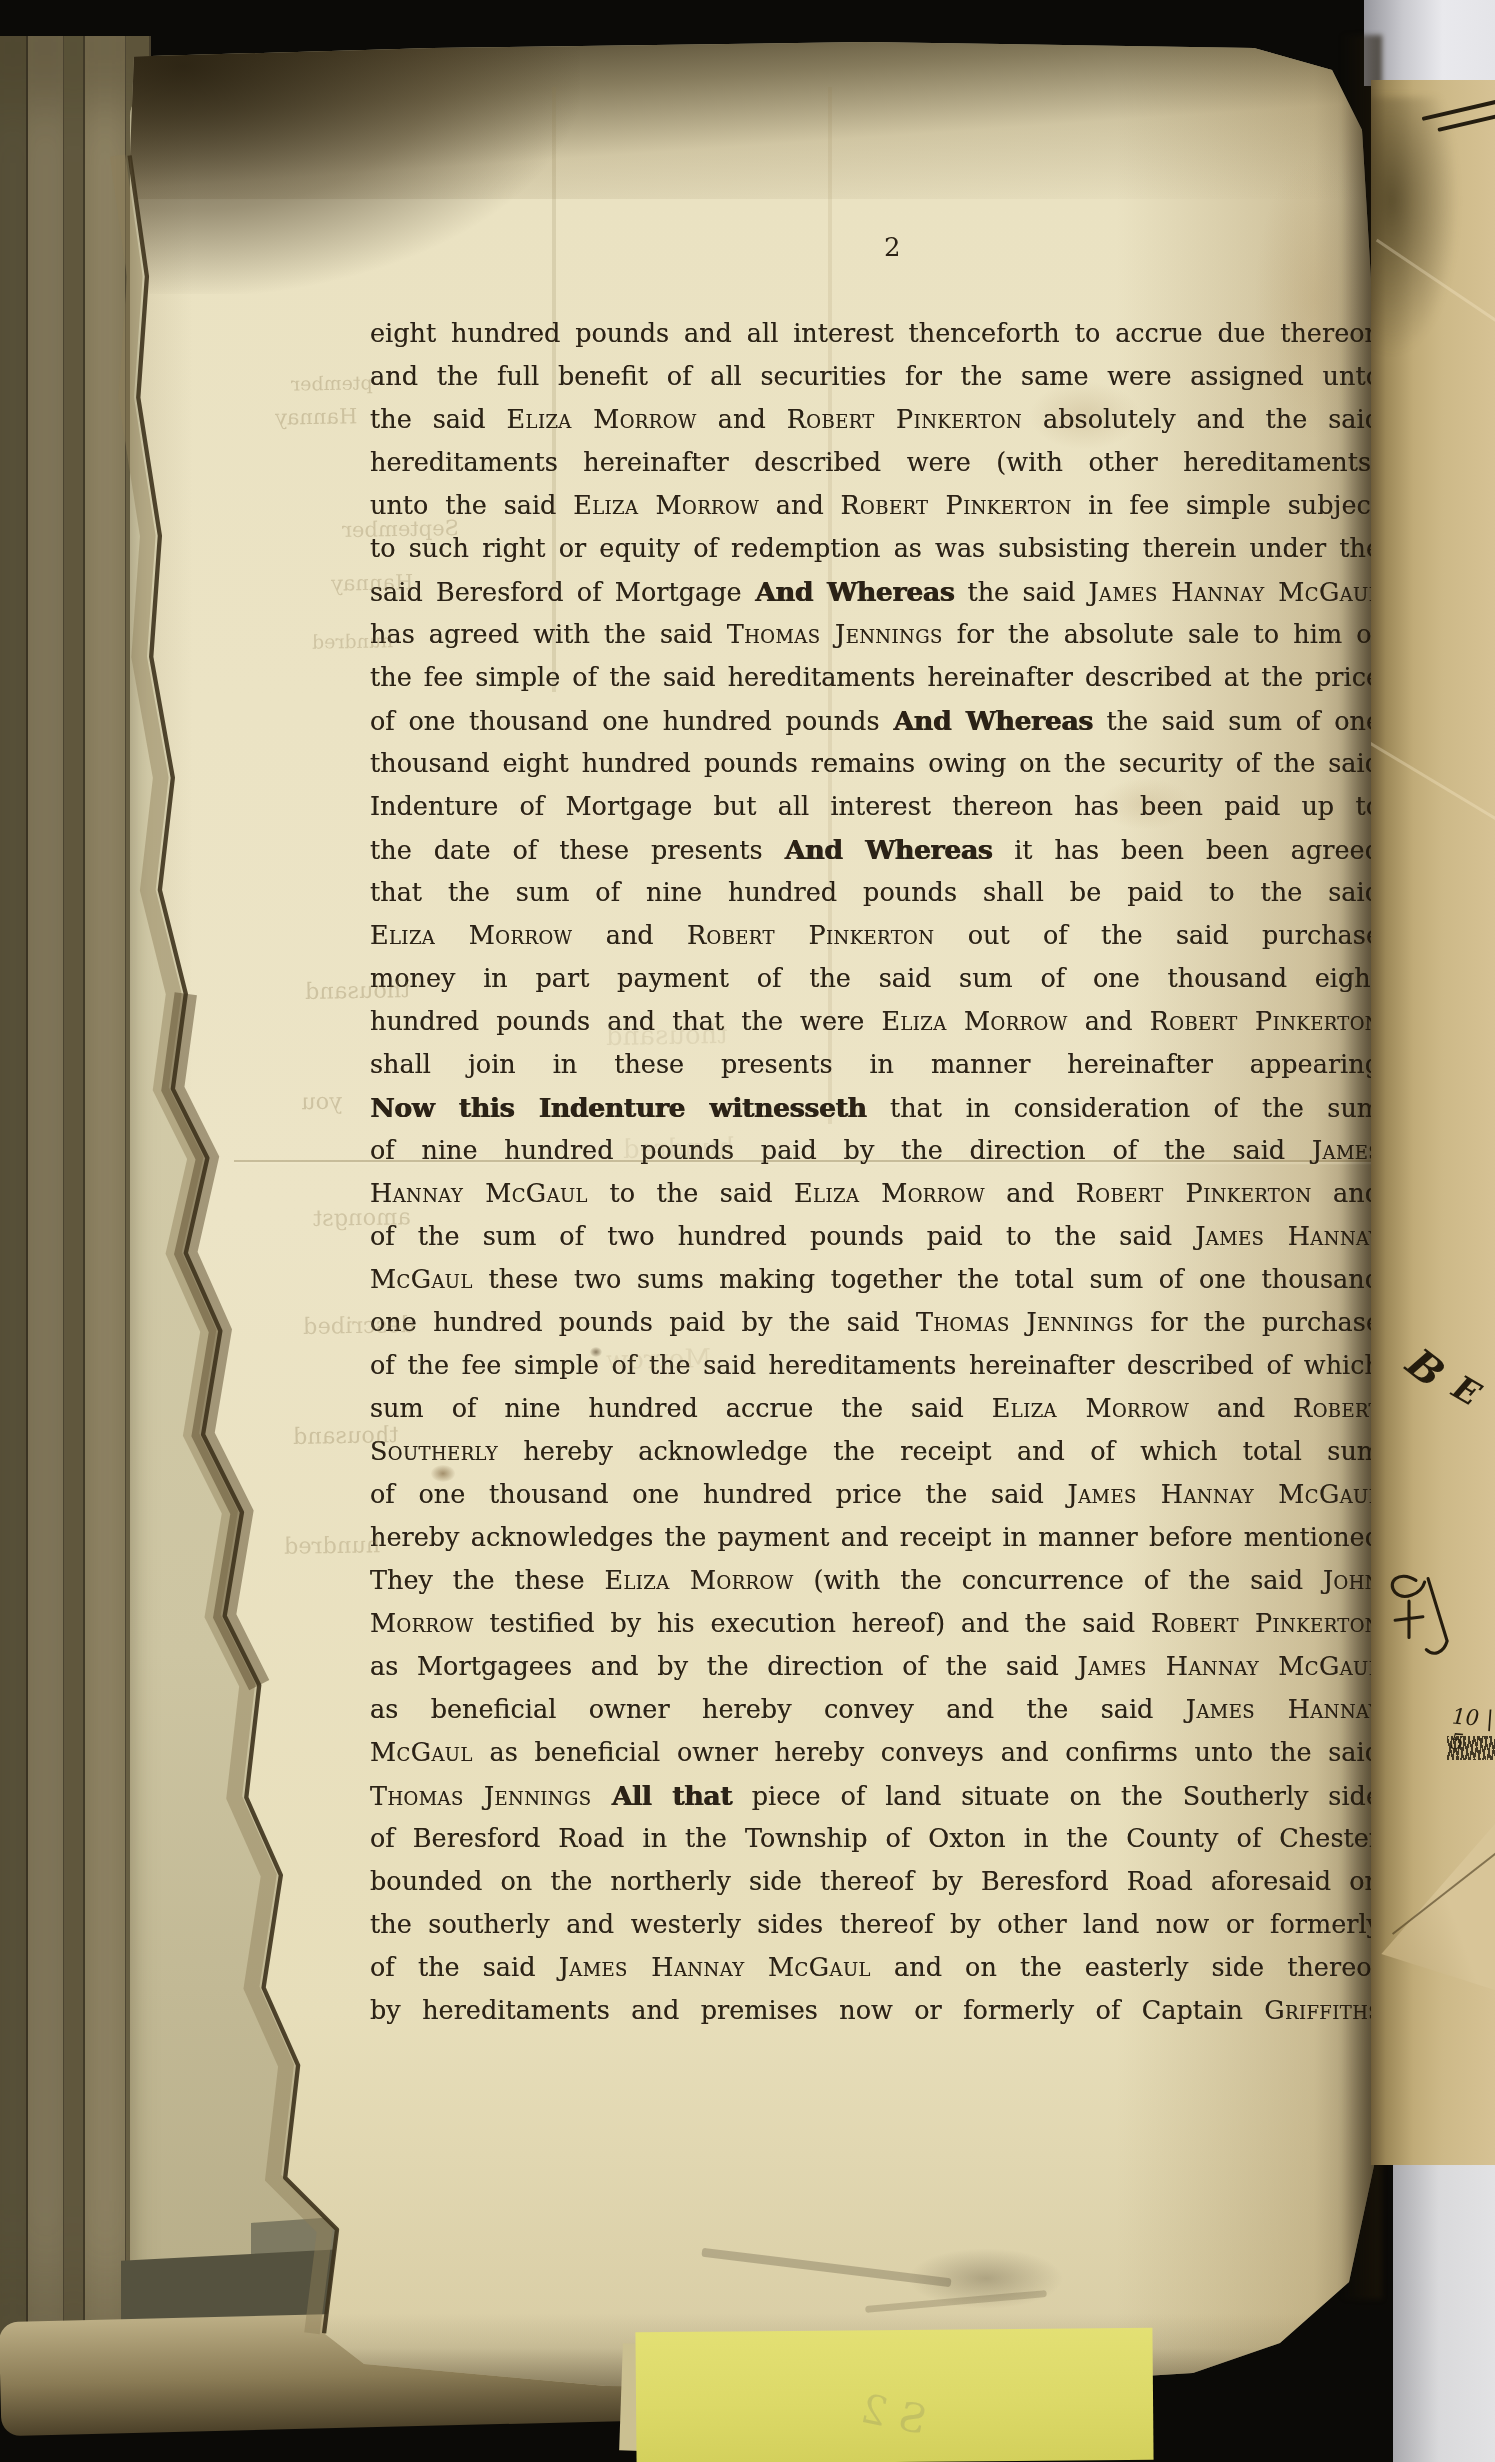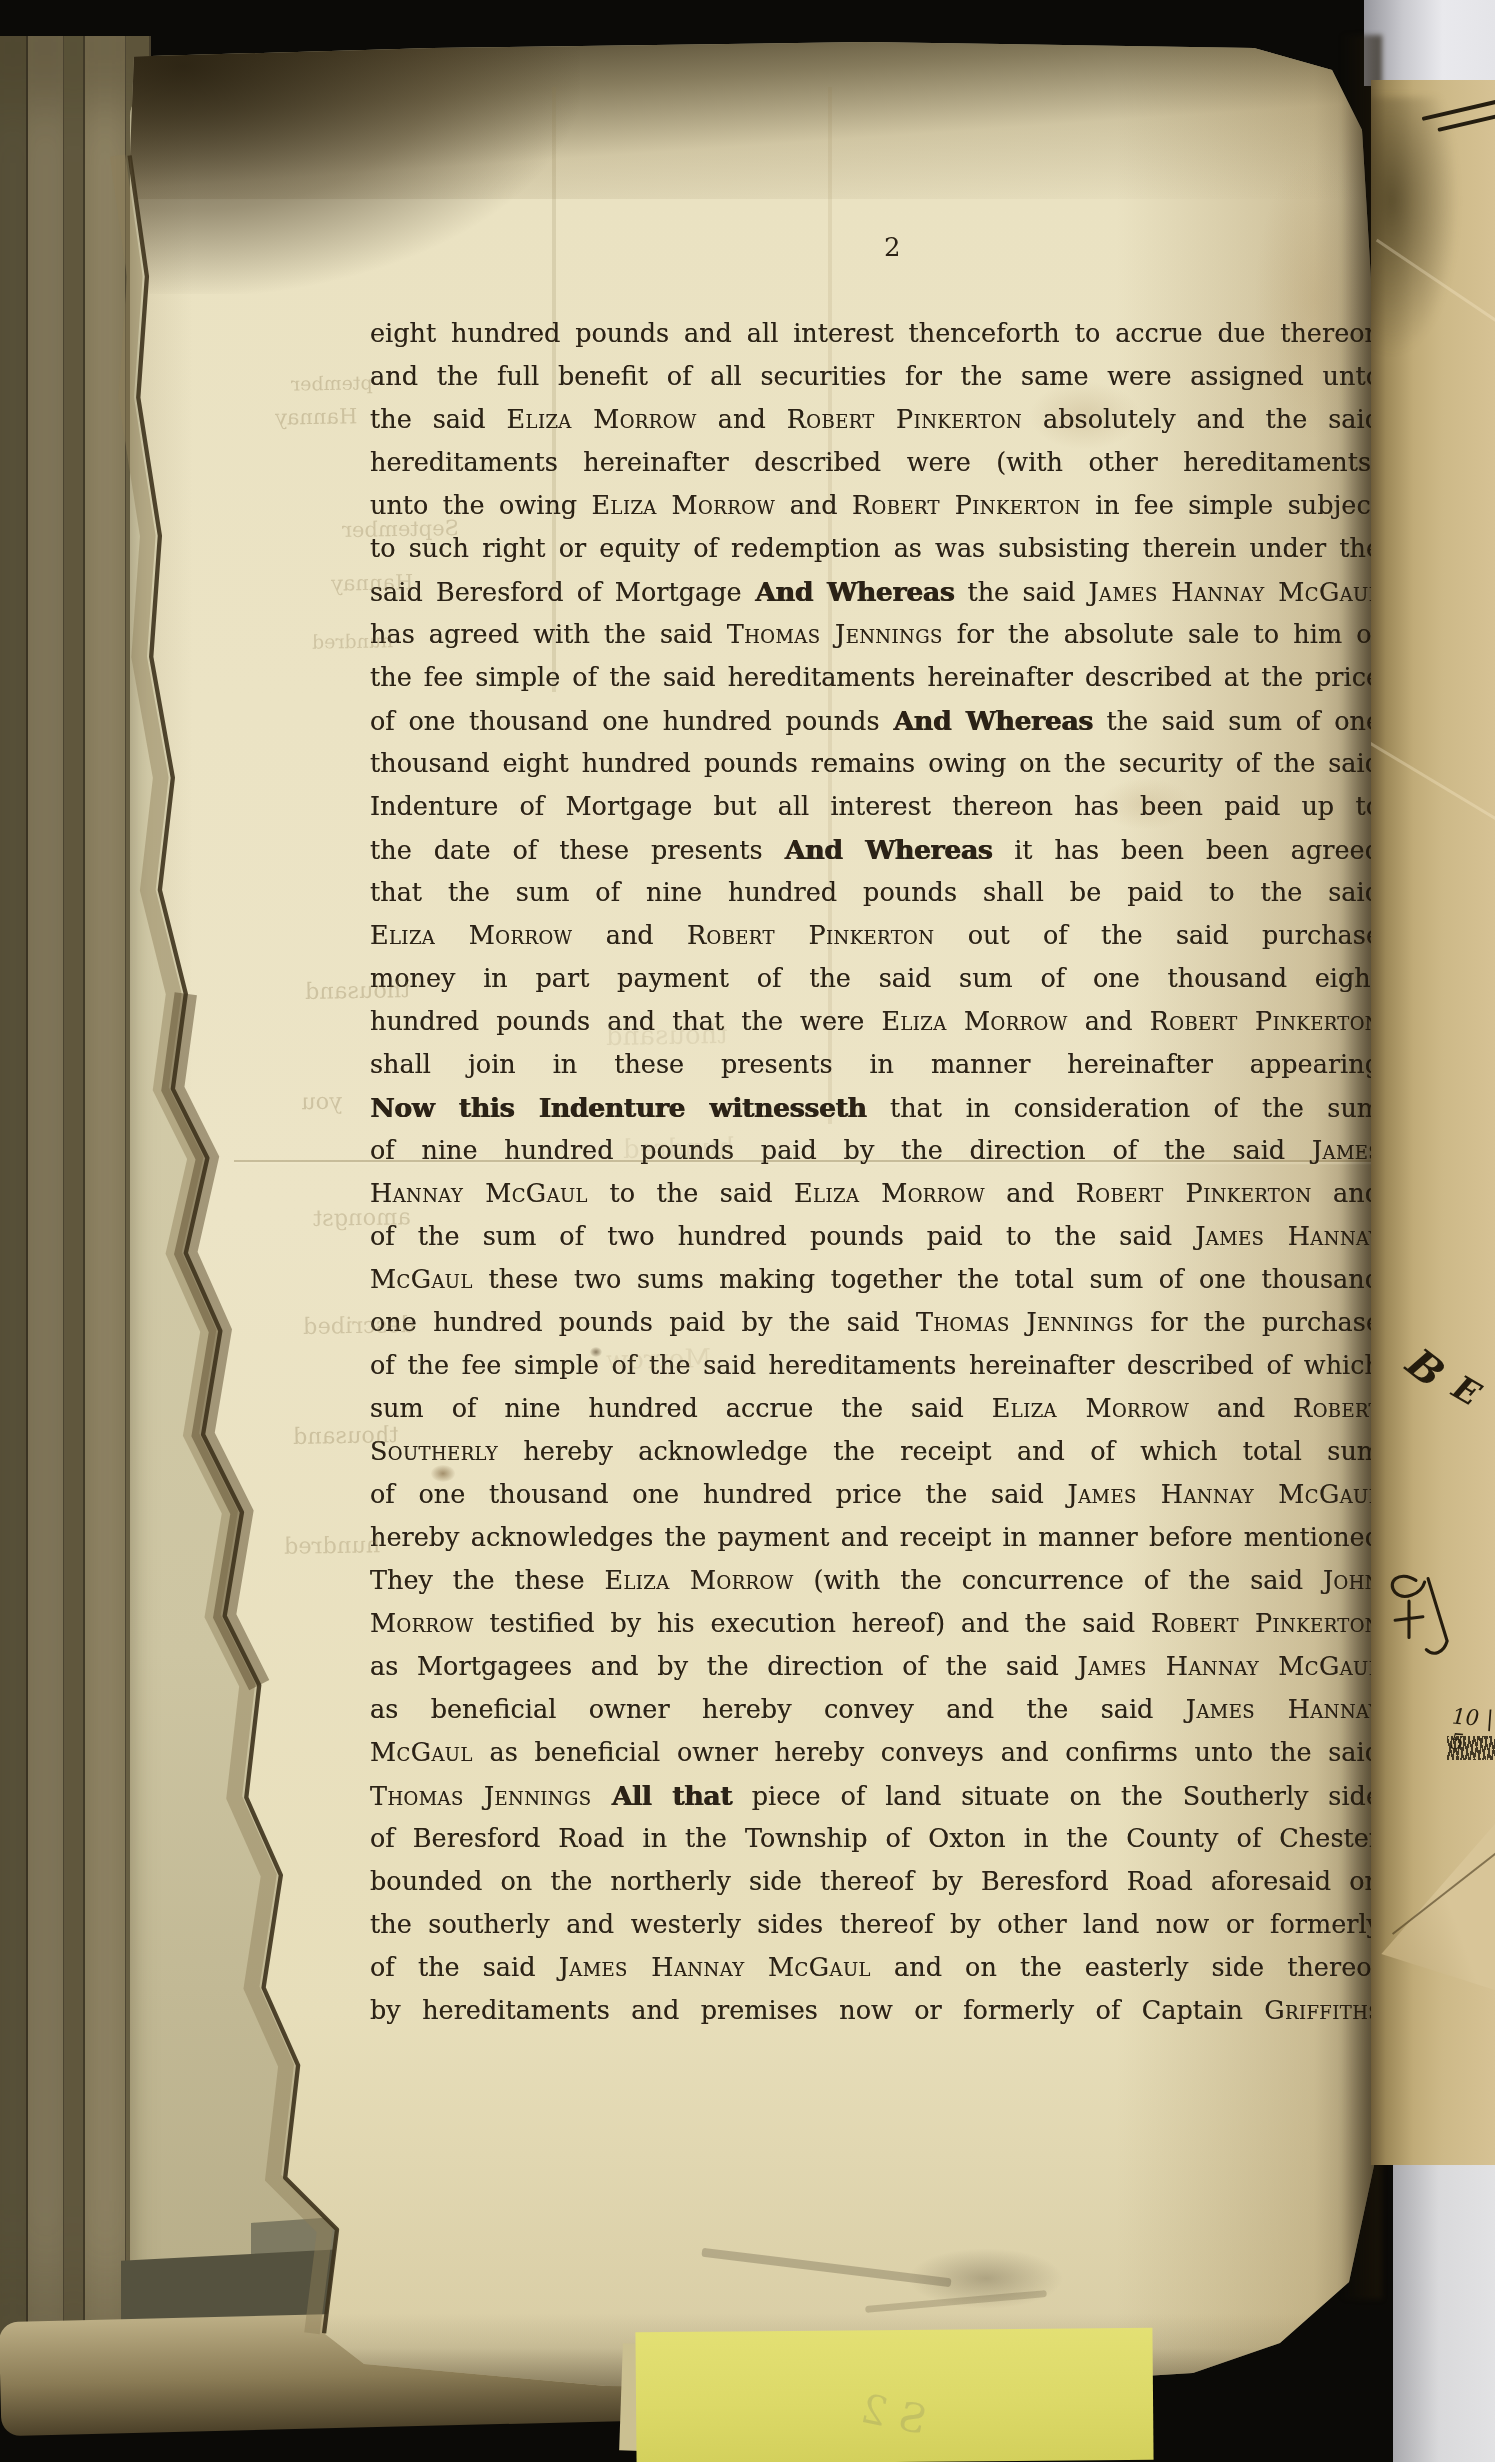--- a/index.html
+++ b/index.html
@@ -138,21 +138,21 @@
   <div class="abs streak" style="left:640px;top:2228px;width:251px;height:8.6px;transform:rotate(7deg);"></div>
   <div class="abs streak" style="left:804px;top:2263px;width:182px;height:7px;transform:rotate(-5deg);opacity:.8;"></div>
   <div class="abs stain" style="left:847px;top:2213px;width:156px;height:61px;background:radial-gradient(rgba(70,60,40,.3),rgba(70,60,40,0) 70%);"></div>
 
   <div class="abs page-number">2</div>
   <div class="abs text-block">
       <div class="line"><span class="p">eight hundred pounds and all interest thenceforth to accrue due thereon</span></div>
       <div class="line"><span class="p">and the full benefit of all securities for the same were assigned unto</span></div>
       <div class="line"><span class="p">the said</span> <span class="sc">Eliza Morrow</span> <span class="p">and</span> <span class="sc">Robert Pinkerton</span> <span class="p">absolutely and the said</span></div>
       <div class="line"><span class="p">hereditaments hereinafter described were (with other hereditaments) conveyed</span></div>
-      <div class="line"><span class="p">unto the owing</span> <span class="sc">Eliza Morrow</span> <span class="p">and</span> <span class="sc">Robert Pinkerton</span> <span class="p">in fee simple subject</span></div>
+      <div class="line"><span class="p">unto the said</span> <span class="sc">Eliza Morrow</span> <span class="p">and</span> <span class="sc">Robert Pinkerton</span> <span class="p">in fee simple subject</span></div>
       <div class="line"><span class="p">to such right or equity of redemption as was subsisting therein under the</span></div>
       <div class="line"><span class="p">said Beresford of Mortgage</span> <span class="bl">And Whereas</span> <span class="p">the said</span> <span class="sc">James Hannay McGaul</span></div>
       <div class="line"><span class="p">has agreed with the said</span> <span class="sc">Thomas Jennings</span> <span class="p">for the absolute sale to him of</span></div>
       <div class="line"><span class="p">the fee simple of the said hereditaments hereinafter described at the price</span></div>
       <div class="line"><span class="p">of one thousand one hundred pounds</span> <span class="bl">And Whereas</span> <span class="p">the said sum of one</span></div>
       <div class="line"><span class="p">thousand eight hundred pounds remains owing on the security of the said</span></div>
       <div class="line"><span class="p">Indenture of Mortgage but all interest thereon has been paid up to</span></div>
       <div class="line"><span class="p">the date of these presents</span> <span class="bl">And Whereas</span> <span class="p">it has been been agreed</span></div>
       <div class="line"><span class="p">that the sum of nine hundred pounds shall be paid to the said</span></div>
       <div class="line"><span class="sc">Eliza Morrow</span> <span class="p">and</span> <span class="sc">Robert Pinkerton</span> <span class="p">out of the said purchase</span></div>

